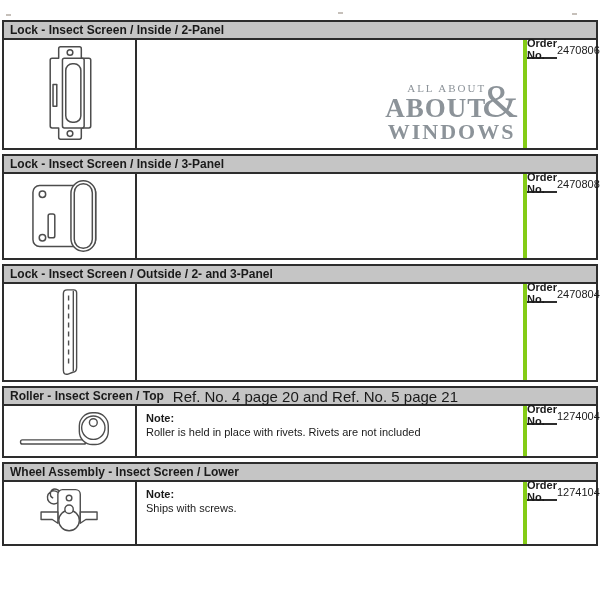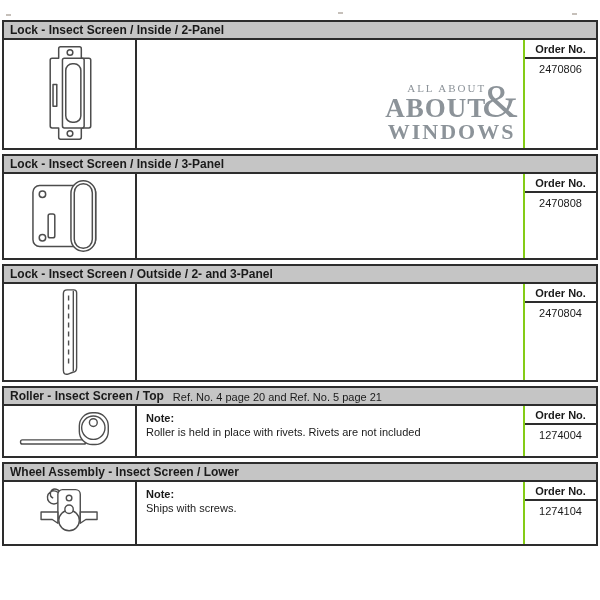--- a/index.html
+++ b/index.html
@@ -2,25 +2,25 @@
 <html><head>
 <meta charset="utf-8">
 <style>
   *{box-sizing:border-box;margin:0;padding:0}
   html,body{width:600px;height:600px;background:#ffffff;font-family:"Liberation Sans",sans-serif;color:#1a1a1a;overflow:hidden}
   .page{position:relative;width:576px;height:600px}
   .catalog{position:absolute;left:2px;top:20px;width:596px}
   .sec{margin-bottom:4px}
   .sec-header{height:20px;background:#c5c5c5;border:2px solid #2d2d2d;display:flex;align-items:center;padding:0 6px;gap:9px}
   .sec-title{font-weight:bold;font-size:12px;white-space:nowrap}
-  .sec-subtitle{font-size:11px;white-space:nowrap;padding-top:1px}
+  .sec-subtitle{font-size:15px;white-space:nowrap;padding-top:1px}
   .sec-body{display:flex;border:2px solid #2d2d2d;border-top:none;background:#fff}
   .img-cell{width:133px;border-right:2px solid #2d2d2d;display:flex;align-items:center;justify-content:center;flex:0 0 133px}
   .mid-cell{flex:1;position:relative;padding:6px 9px}
-  .order-cell{width:73px;flex:0 0 73px;border-left:2px solid #84cc16;display:flex;flex-direction:column}
+  .order-cell{width:73px;flex:0 0 73px;border-left:4px solid #84cc16;display:flex;}
   .order-label{height:19px;border-bottom:2px solid #2d2d2d;font-weight:bold;font-size:11px;display:flex;align-items:center;justify-content:center}
   .order-value{padding-top:4px;text-align:center;font-size:11px}
   .b1{height:110px}.b2{height:86px}.b3{height:98px}.b4{height:52px}.b5{height:64px}
   .note-title{font-weight:bold;font-size:11px}
   .note-text{font-size:11px;margin-top:2px}
   
   .draw{display:block}
   .draw *{vector-effect:non-scaling-stroke}
   
   .logo{position:absolute;right:5px;bottom:5px;text-align:center;color:#8c9399;font-family:"Liberation Serif",serif;line-height:1}

